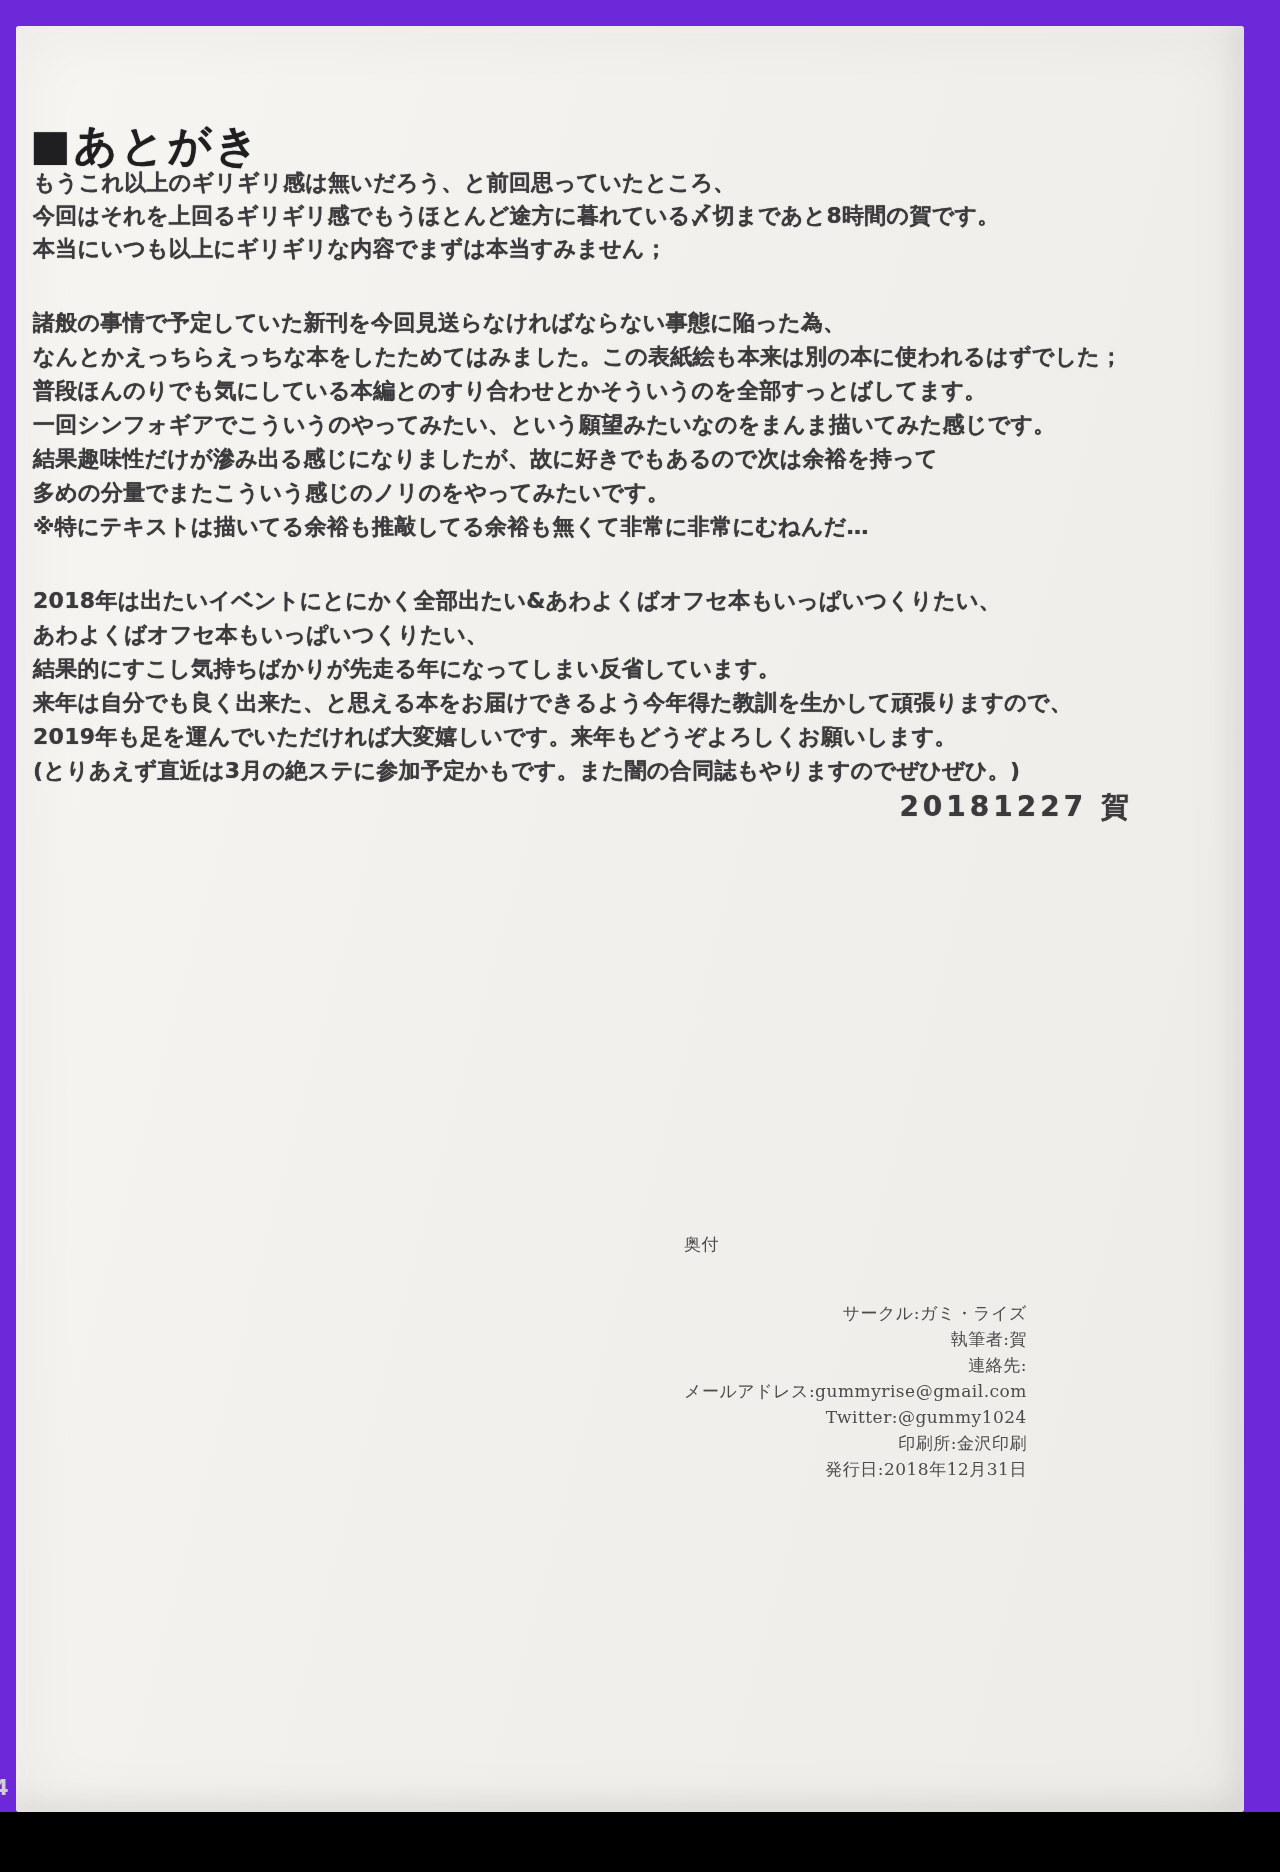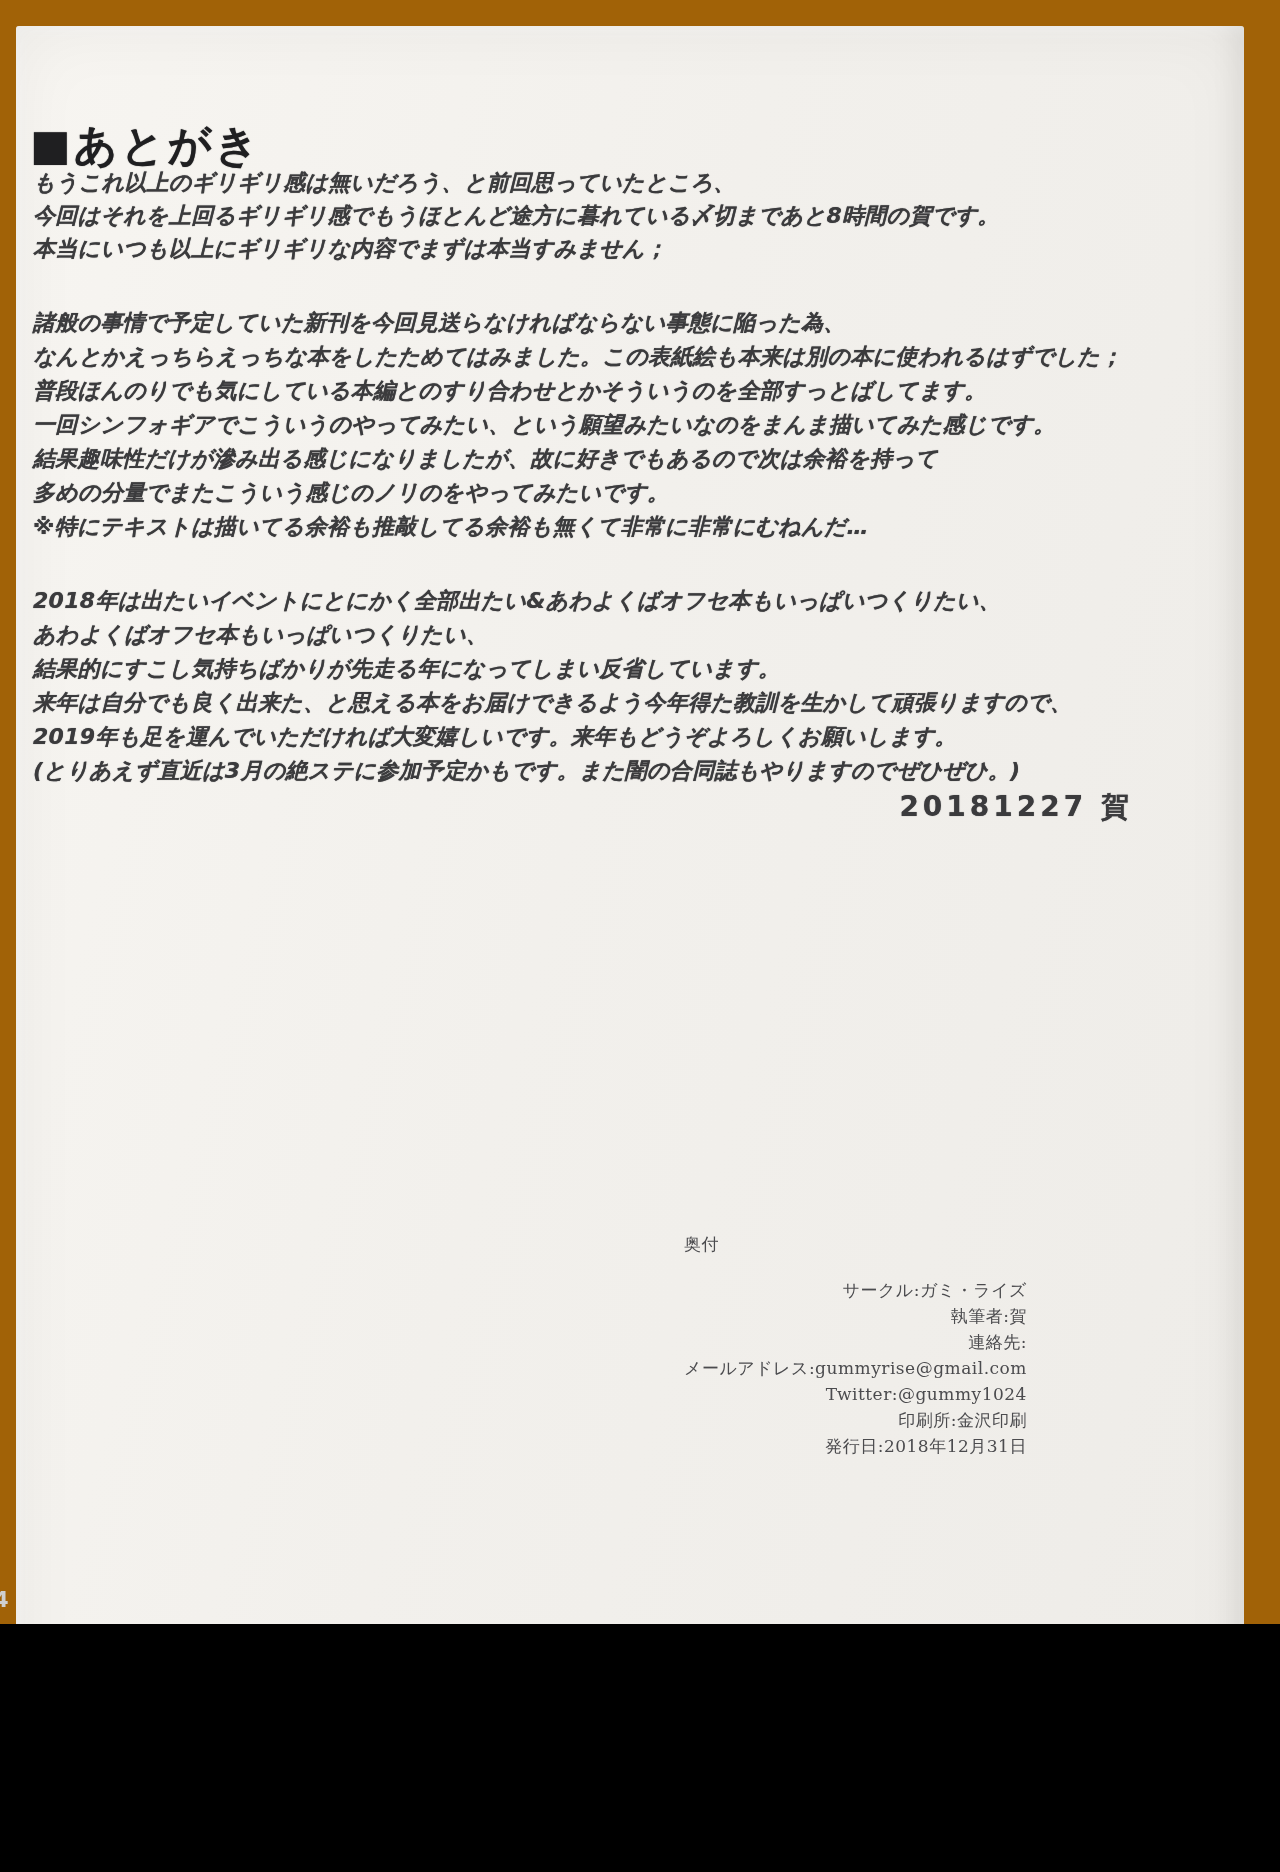--- a/index.html
+++ b/index.html
@@ -3,22 +3,22 @@
 <meta charset="utf-8">
 <style>
   html, body {
     margin: 0;
     padding: 0;
     background: #000;
   }
   .scan-root {
     position: relative;
     width: 1280px;
-    height: 1624px;
-    background: #a16207;
+    height: 1812px;
+    background: #6d28d9;
     overflow: hidden;
     font-family: "DejaVu Sans", sans-serif;
   }
   .paper {
     position: absolute;
     left: 16px;
     top: 26px;
     width: 1228px;
     height: 1786px;
     background: linear-gradient(105deg, #f7f5f1 0%, #f2f0ec 45%, #eeece8 100%);
@@ -38,21 +38,20 @@
   }
   .body-text {
     position: absolute;
     left: 17px;
     width: 1122px;
     color: #3b3b3d;
     font-size: 22px;
     font-weight: bold;
     letter-spacing: 0.3px;
     text-shadow: 0 0 0.8px rgba(59,59,61,0.85);
-    font-style: italic;
   }
   .body-text .line {
     white-space: nowrap;
   }
   .para-1 { top: 140px; }
   .para-1 .line { height: 33px; line-height: 33px; }
   .para-2 { top: 280px; }
   .para-2 .line { height: 34px; line-height: 34px; }
   .para-3 { top: 558px; }
   .para-3 .line { height: 34px; line-height: 34px; }
@@ -74,21 +73,21 @@
     left: 668px;
     top: 1206px;
     color: #4b4b4e;
     font-family: "DejaVu Serif", serif;
     font-size: 17px;
     letter-spacing: 0.5px;
   }
   .colophon-heading {
     height: 24px;
     line-height: 24px;
-    margin-bottom: 21px;
+    margin-bottom: 44px;
     white-space: nowrap;
   }
   .colophon .line {
     height: 26px;
     line-height: 26px;
     white-space: nowrap;
     text-align: right;
   }
   .page-number {
     position: absolute;

